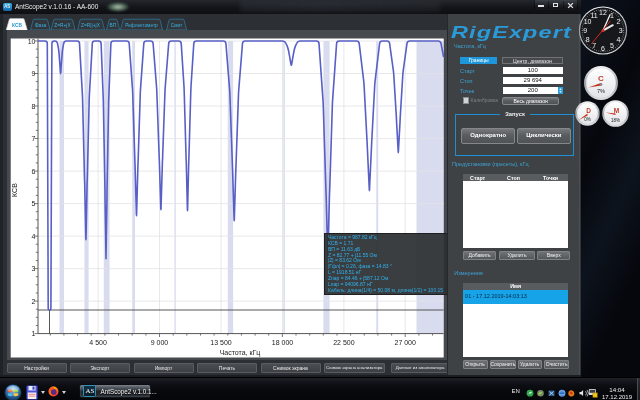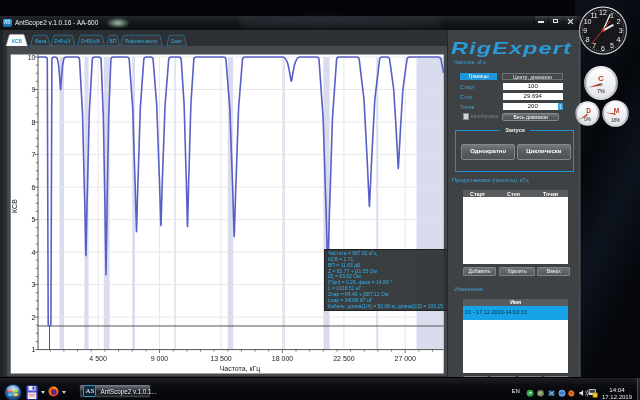--- a/index.html
+++ b/index.html
@@ -18,21 +18,21 @@
 <body>
 <div id="screen">
 
   <div class="abs" style="left:575px;top:0;width:65px;height:400px;
      background:
        radial-gradient(90px 50px at 650px 180px, rgba(70,100,140,.25), transparent 70%),
        radial-gradient(120px 70px at 620px 320px, rgba(50,80,120,.22), transparent 70%),
        linear-gradient(115deg, rgba(40,60,90,.18) 10%, transparent 35%, rgba(60,90,130,.15) 55%, transparent 75%),
        #05070c;"></div>
 
-  <div class="abs" id="appwin" style="left:0;top:16px;width:581px;height:377px;background:#2c2f33;">
+  <div class="abs" id="appwin" style="left:0;top:0;width:581px;height:377px;background:#2c2f33;">
 
     <div class="abs" style="left:0;top:0;width:581px;height:13.5px;
         background:linear-gradient(#24272c,#121418 55%,#0e0f13);">
       <div class="abs" style="left:106px;top:2px;width:24px;height:10px;border-radius:5px;
           background:radial-gradient(12px 5px at 12px 5px,rgba(225,245,225,.8),rgba(150,205,160,.45) 60%,transparent);filter:blur(1.2px);"></div>
       <div class="abs" style="left:240px;top:1px;width:200px;height:11px;
           background:linear-gradient(90deg,rgba(120,130,145,.12),rgba(90,100,115,.22) 40%,rgba(120,130,140,.10));filter:blur(2px);"></div>
       <div class="abs" style="left:3px;top:2.5px;width:8.5px;height:8.5px;border-radius:2px;
           background:linear-gradient(#3db1e8,#1565a8);color:#fff;font-size:4.5px;text-align:center;line-height:8.5px;">AS</div>
       <div class="abs" style="left:15px;top:3px;font-size:6.5px;color:#f0f0f0;">AntScope2 v.1.0.16 - AA-600</div>

